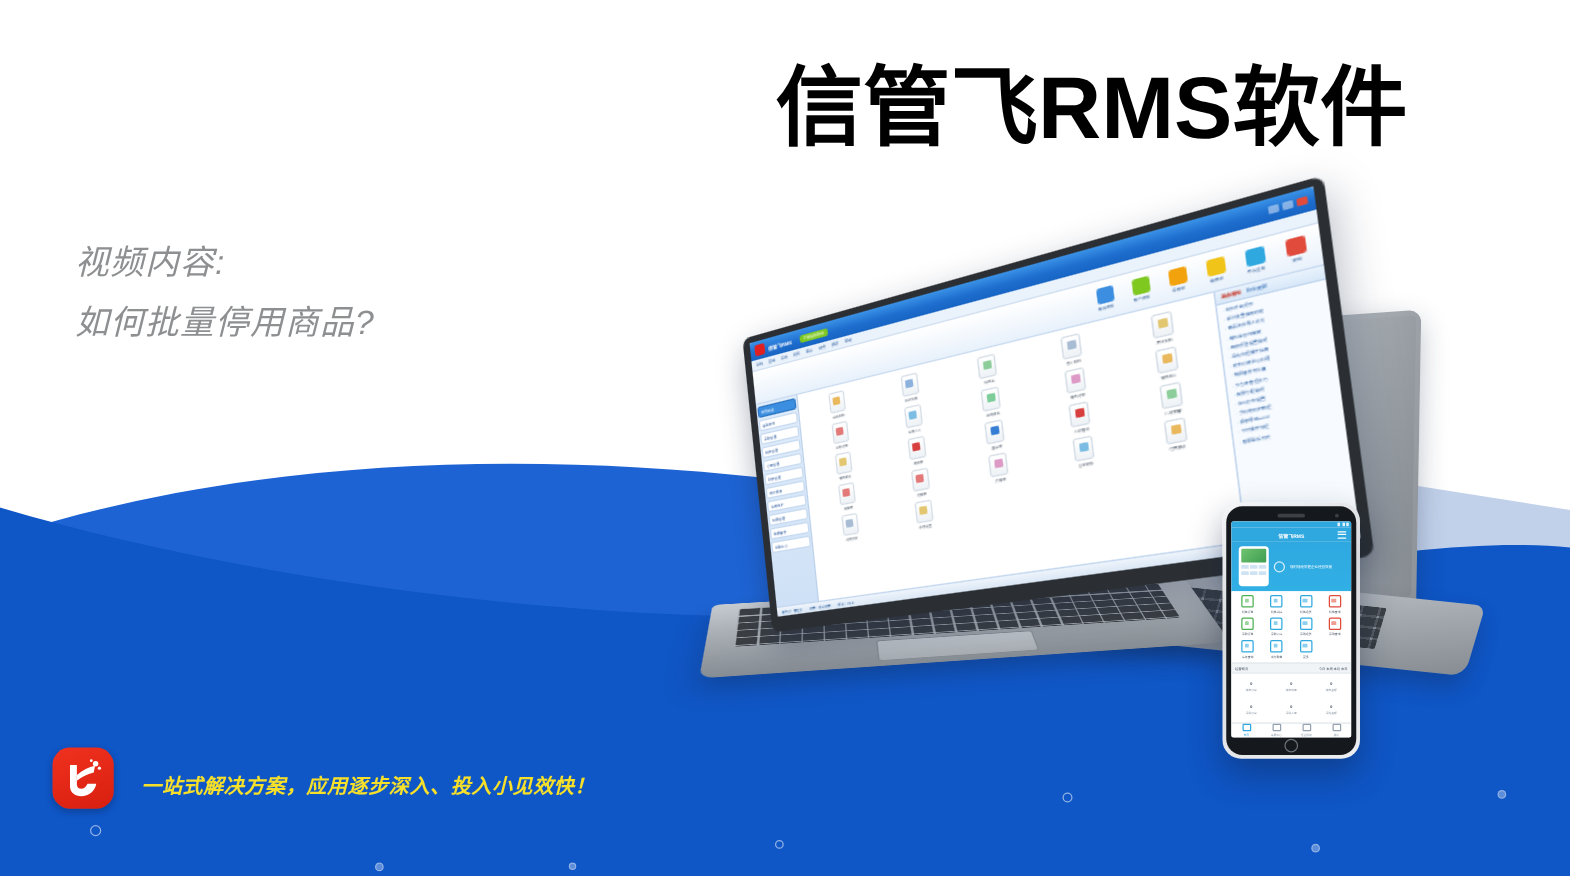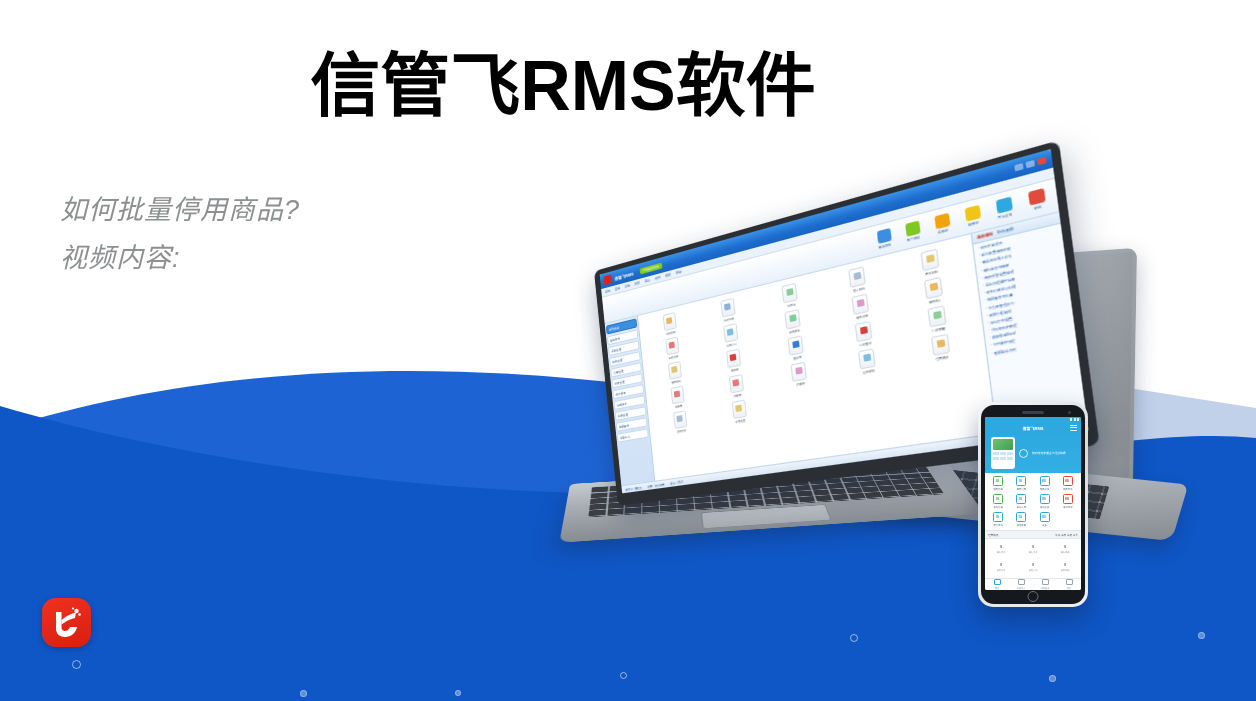--- a/index.html
+++ b/index.html
@@ -55,21 +55,21 @@
     z-index: 6;
     left: 0;
     top: 0;
     width: 1256px;
   }
   .main-title {
     position: absolute;
     left: 0;
     top: 46px;
     width: 1256px;
-    text-align: center;
+    text-align: right;
     font-size: 70px;
     line-height: 80px;
     font-weight: bold;
     color: #000000;
     letter-spacing: 0px;
     padding-right: 130px;
     box-sizing: border-box;
     white-space: nowrap;
   }
 
@@ -588,22 +588,22 @@
     <svg class="wave-svg" viewBox="0 0 1256 701" preserveAspectRatio="none">
       <path d="M 560 470 L 900 352 L 1256 408 L 1256 560 L 740 560 Z" fill="#c2d1ea"></path>
       <path d="M 0 430 C 240 352, 520 360, 760 404 C 980 444, 1130 462, 1256 452 L 1256 701 L 0 701 Z" fill="#1d63d4"></path>
       <path d="M 0 406 C 250 480, 620 520, 900 474 C 1070 446, 1180 430, 1256 438 L 1256 701 L 0 701 Z" fill="#0f56c6"></path>
     </svg>
   </div>
 
   <div class="title-area">
     <div class="main-title">信管飞RMS软件</div>
     <div class="subtitle-block">
+      <div class="subtitle-line">视频内容:</div>
       <div class="subtitle-line">如何批量停用商品?</div>
-      <div class="subtitle-line">视频内容:</div>
     </div>
   </div>
 
   <div class="devices">
 
     <div class="laptop-back"></div>
     <div class="laptop-back-base">
       <div class="laptop-back-keys"></div>
     </div>
 
@@ -951,20 +951,21 @@
   <div class="brandbar">
     <div class="brand-logo">
       <svg viewBox="0 0 49 49">
         <path d="M14 14 L14 31 C14 36 18 39 23 39 C29 39 34 35 35 29 L28 29 C27 31.5 25 33 23 33 C21 33 19.5 31.7 19.5 29.5 L19.5 14 Z" fill="#ffffff"></path>
         <path d="M19.5 22 C24 18 29 15.5 34 14.5 L33 20 C28.5 21 24 23 19.5 26.5 Z" fill="#ffffff"></path>
         <circle cx="34.5" cy="13" r="2.2" fill="#ffffff"></circle>
         <circle cx="37.5" cy="16.5" r="1.3" fill="#ffffff"></circle>
         <circle cx="31" cy="10.5" r="1.1" fill="#ffffff"></circle>
       </svg>
     </div>
+    <div class="brand-tagline">一站式解决方案，应用逐步深入、投入小见效快！</div>
   </div>
 
 <span class="dot" style="left: 72px; top: 660px; width: 7px; height: 7px;"></span>
     <span class="dot filled" style="left: 300px; top: 690px; width: 5px; height: 5px;"></span>
     <span class="dot" style="left: 1044px; top: 582px; width: 8px; height: 8px;"></span>
     <span class="dot filled" style="left: 1048px; top: 585px; width: 4px; height: 4px;"></span>
     <span class="dot filled" style="left: 1049px; top: 675px; width: 5px; height: 5px;"></span>
     <span class="dot" style="left: 850px; top: 634px; width: 6px; height: 6px;"></span>
     <span class="dot filled" style="left: 1198px; top: 632px; width: 5px; height: 5px;"></span>
     <span class="dot" style="left: 620px; top: 672px; width: 5px; height: 5px;"></span>

